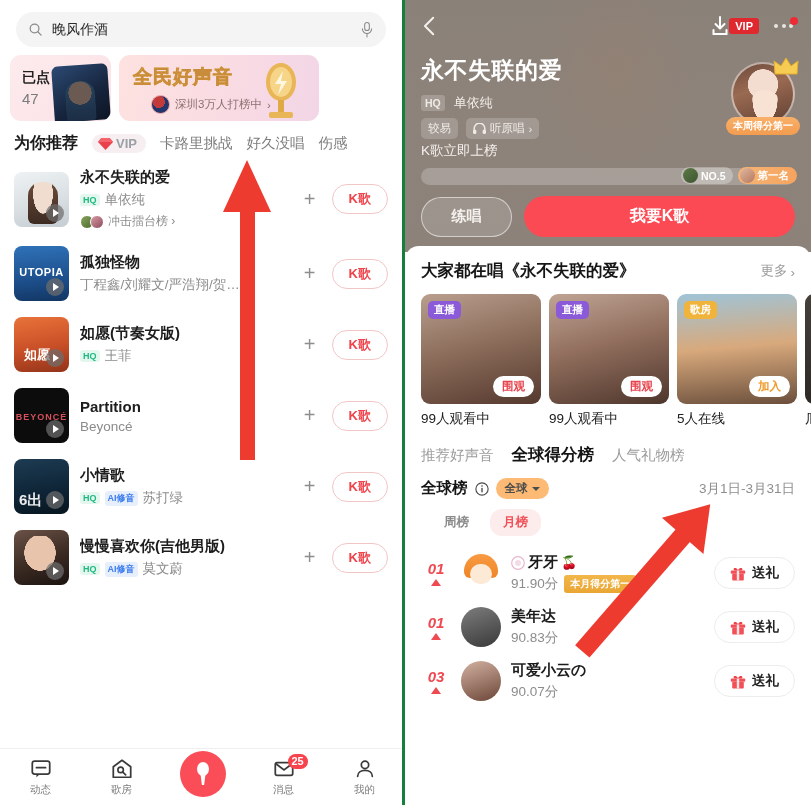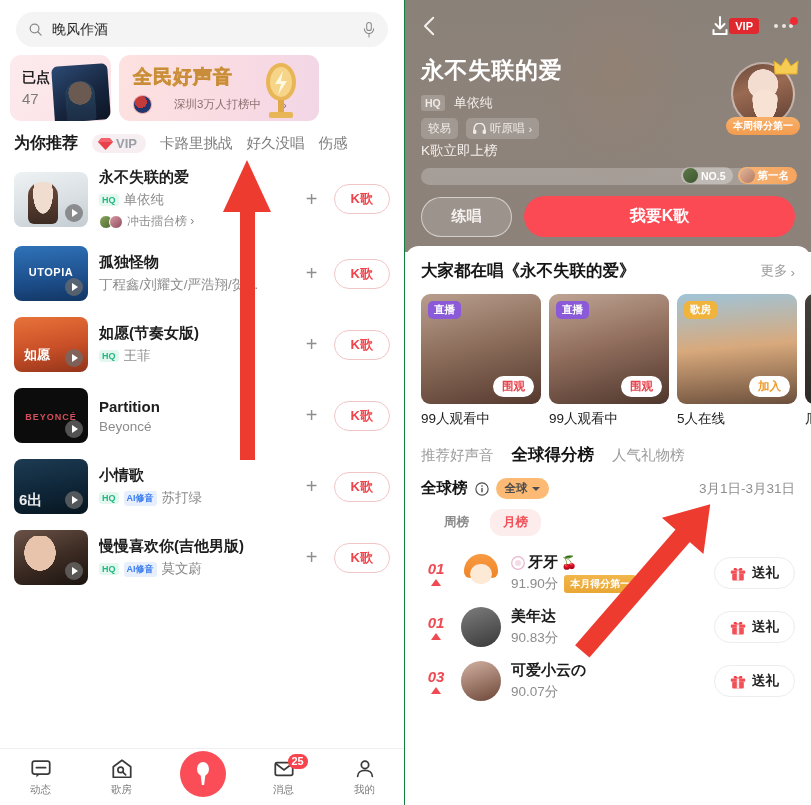--- a/index.html
+++ b/index.html
@@ -10,21 +10,21 @@
     overflow: hidden;
   }
   #root { position: relative; width: 811px; height: 805px; display: flex; }
 
   
   .left-panel {
     position: relative;
     width: 405px; height: 805px;
     background: #ffffff;
     overflow: hidden;
-    border-right: 1px solid #15803d;
+    border-right: 3px solid #15803d;
   }
 
   
   .search-bar {
     margin: 12px 16px 0 16px;
     height: 35px;
     background: #f4f4f5;
     border-radius: 18px;
     display: flex; align-items: center;
     padding: 0 12px;
@@ -89,21 +89,21 @@
     border-radius: 14px 14px 4px 4px;
   }
 
   .gms-title {
     position: absolute; left: 14px; top: 9px;
     font-size: 19px; font-weight: bold; letter-spacing: 1px;
     background: linear-gradient(180deg,#fff3cf 0%,#f6cf77 45%,#d99b2c 100%);
     -webkit-background-clip: text; background-clip: text; color: transparent;
     -webkit-text-stroke: 0.6px #c98c3a;
   }
-  .gms-sub { position: absolute; left: 14px; top: 40px; display: flex; align-items: center; gap: 22px; }
+  .gms-sub { position: absolute; left: 32px; top: 40px; display: flex; align-items: center; gap: 5px; }
   .gms-av {
     width: 19px; height: 19px; border-radius: 50%;
     background: radial-gradient(circle at 40% 35%, #c23a3a 0 40%, #22356c 41%);
     border: 1.5px solid #e7a0a0;
   }
   .gms-sub-t { font-size: 11.5px; color: #8a6f70; }
   .trophy { position: absolute; right: 14px; top: 6px; width: 48px; height: 64px; }
 
   .bn-purple .bn-title { left: 11px; top: 12px; font-size: 14px; }
   .heart-ico { position: absolute; left: 57px; top: 10px; }
@@ -119,21 +119,21 @@
   .vip-chip {
     display: flex; align-items: center; gap: 3px;
     background: #f6eef0; border-radius: 11px; padding: 2px 9px 2px 6px;
   }
   .vip-chip-t { font-size: 13px; color: #9aa0a6; font-weight: bold; }
   .chip-plain { font-size: 14.5px; color: #7d7d7d; }
 
   
   .song-list { margin-top: 6px; }
   .song-row { display: flex; align-items: center; padding: 8px 14px; gap: 11px; }
-  .cover { width: 74px; height: 55px; border-radius: 8px; position: relative; overflow: hidden; flex: 0 0 auto; }
+  .cover { width: 55px; height: 55px; border-radius: 8px; position: relative; overflow: hidden; flex: 0 0 auto; }
   .play-badge {
     position: absolute; right: 5px; bottom: 5px;
     width: 18px; height: 18px; border-radius: 50%;
     background: rgba(110,110,110,.72);
     display: flex; align-items: center; justify-content: center;
   }
   .play-badge::after {
     content: ""; border-left: 6px solid #fff;
     border-top: 4px solid transparent; border-bottom: 4px solid transparent;
     margin-left: 2px;

